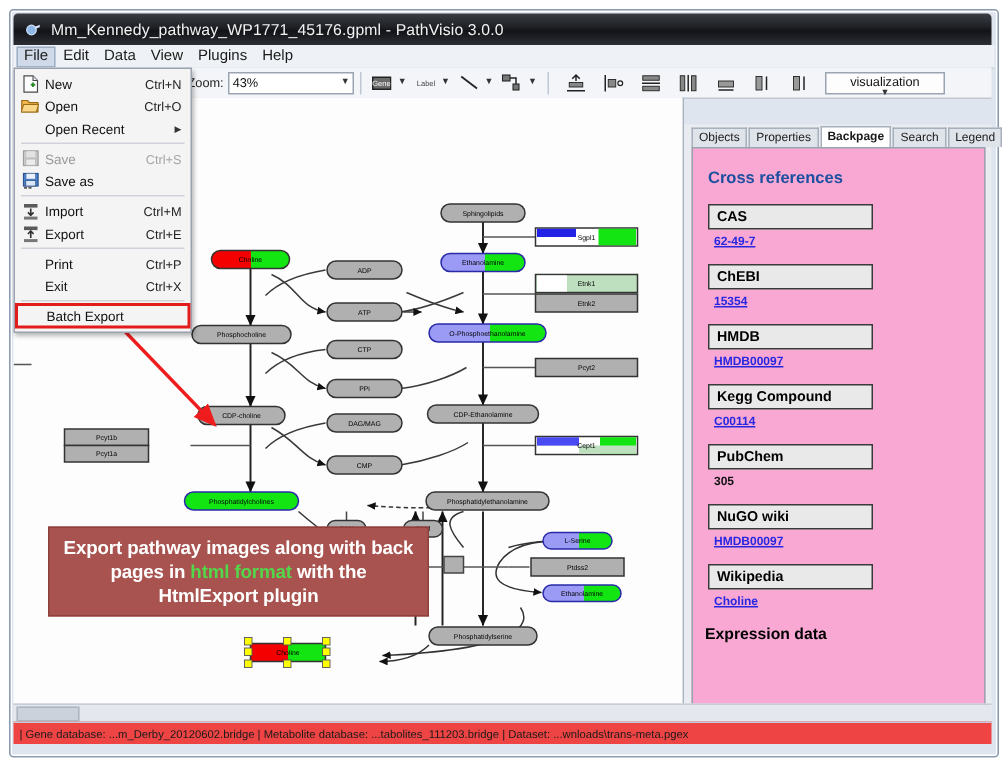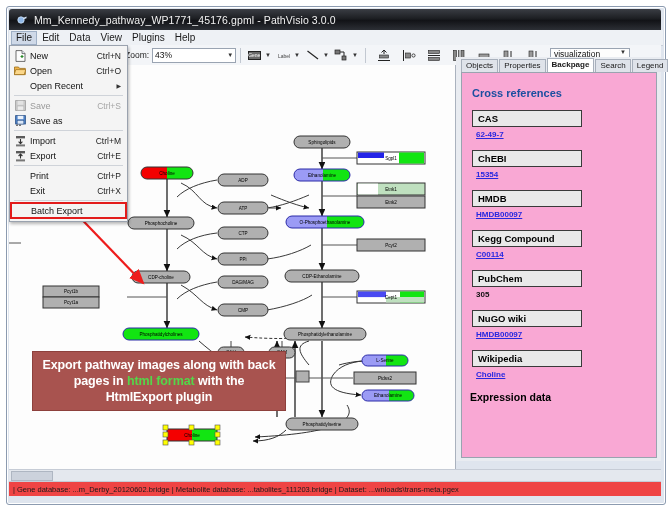--- a/index.html
+++ b/index.html
@@ -30,30 +30,30 @@
   .toolbar{position:absolute;left:9px;top:45px;width:652px;height:20px;background:#f3f5f8;
     border-bottom:1px solid #c3c9d2;display:flex;align-items:center;}
   .tb-sep{width:1px;height:15px;background:#c2c8d1;margin:0 4px;}
   .tb-btn{width:17px;height:16px;display:flex;align-items:center;justify-content:center;margin:0 1px;}
   .tb-caret{font-size:6px;color:#333;margin-left:1px;margin-right:3px;}
   .zoom-lbl{font-size:8.5px;color:#222;margin-left:4px;margin-right:3px;white-space:nowrap;}
   .zoom-combo{width:78px;height:13px;background:#fff;border:1px solid #9aa4b2;display:flex;
     align-items:center;justify-content:space-between;font-size:8.5px;color:#111;padding:0 2px;}
   .zoom-combo .arw{font-size:6px;color:#333;}
   .vis-combo{width:72px;height:13px;background:#fdfdfd;border:1px solid #9aa4b2;display:flex;
-    align-items:flex-start;justify-content:space-between;font-size:8.5px;color:#111;padding:0 3px;margin-left:6px;}
+    align-items:center;justify-content:space-between;font-size:8.5px;color:#111;padding:0 3px;margin-left:6px;flex-direction:column;}
   .vis-combo .arw{font-size:6px;color:#333;}
 
   
   .canvas{position:absolute;left:9px;top:65px;width:446px;height:404px;background:#fbfbfb;
     border-right:1px solid #aab2be;overflow:hidden;}
   .canvas-inner{position:absolute;inset:0;background:#fdfdfd;}
 
   
-  .dock{position:absolute;left:456px;top:57px;width:205px;height:404px;background:#e9ecf1;}
+  .dock{position:absolute;left:456px;top:83px;width:205px;height:404px;background:#e9ecf1;}
   .dock-tabs{position:absolute;left:5px;top:2px;right:2px;height:13px;display:flex;align-items:flex-end;}
   .dock-tab{font-size:8px;color:#1a1a1a;background:#dfe3ea;border:1px solid #a8b0bc;border-bottom:none;
     padding:1px 4px;margin-right:1px;line-height:10px;white-space:nowrap;}
   .dock-tab.sel{background:#ffffff;font-weight:bold;padding-bottom:2px;}
   .dock-body{position:absolute;left:5px;top:15px;width:194px;height:384px;background:#f9a8d4;
     border:1px solid #9aa3b0;overflow:hidden;}
   .xref-title{font-size:11px;font-weight:bold;color:#1b4fa0;margin:14px 0 0 10px;}
   .xref-group{margin:9px 0 0 10px;}
   .xref-head{display:inline-block;min-width:98px;background:#e9e9e9;border:1px solid #3a3a3a;
     font-size:9.5px;font-weight:bold;color:#000;padding:2px 5px;}

